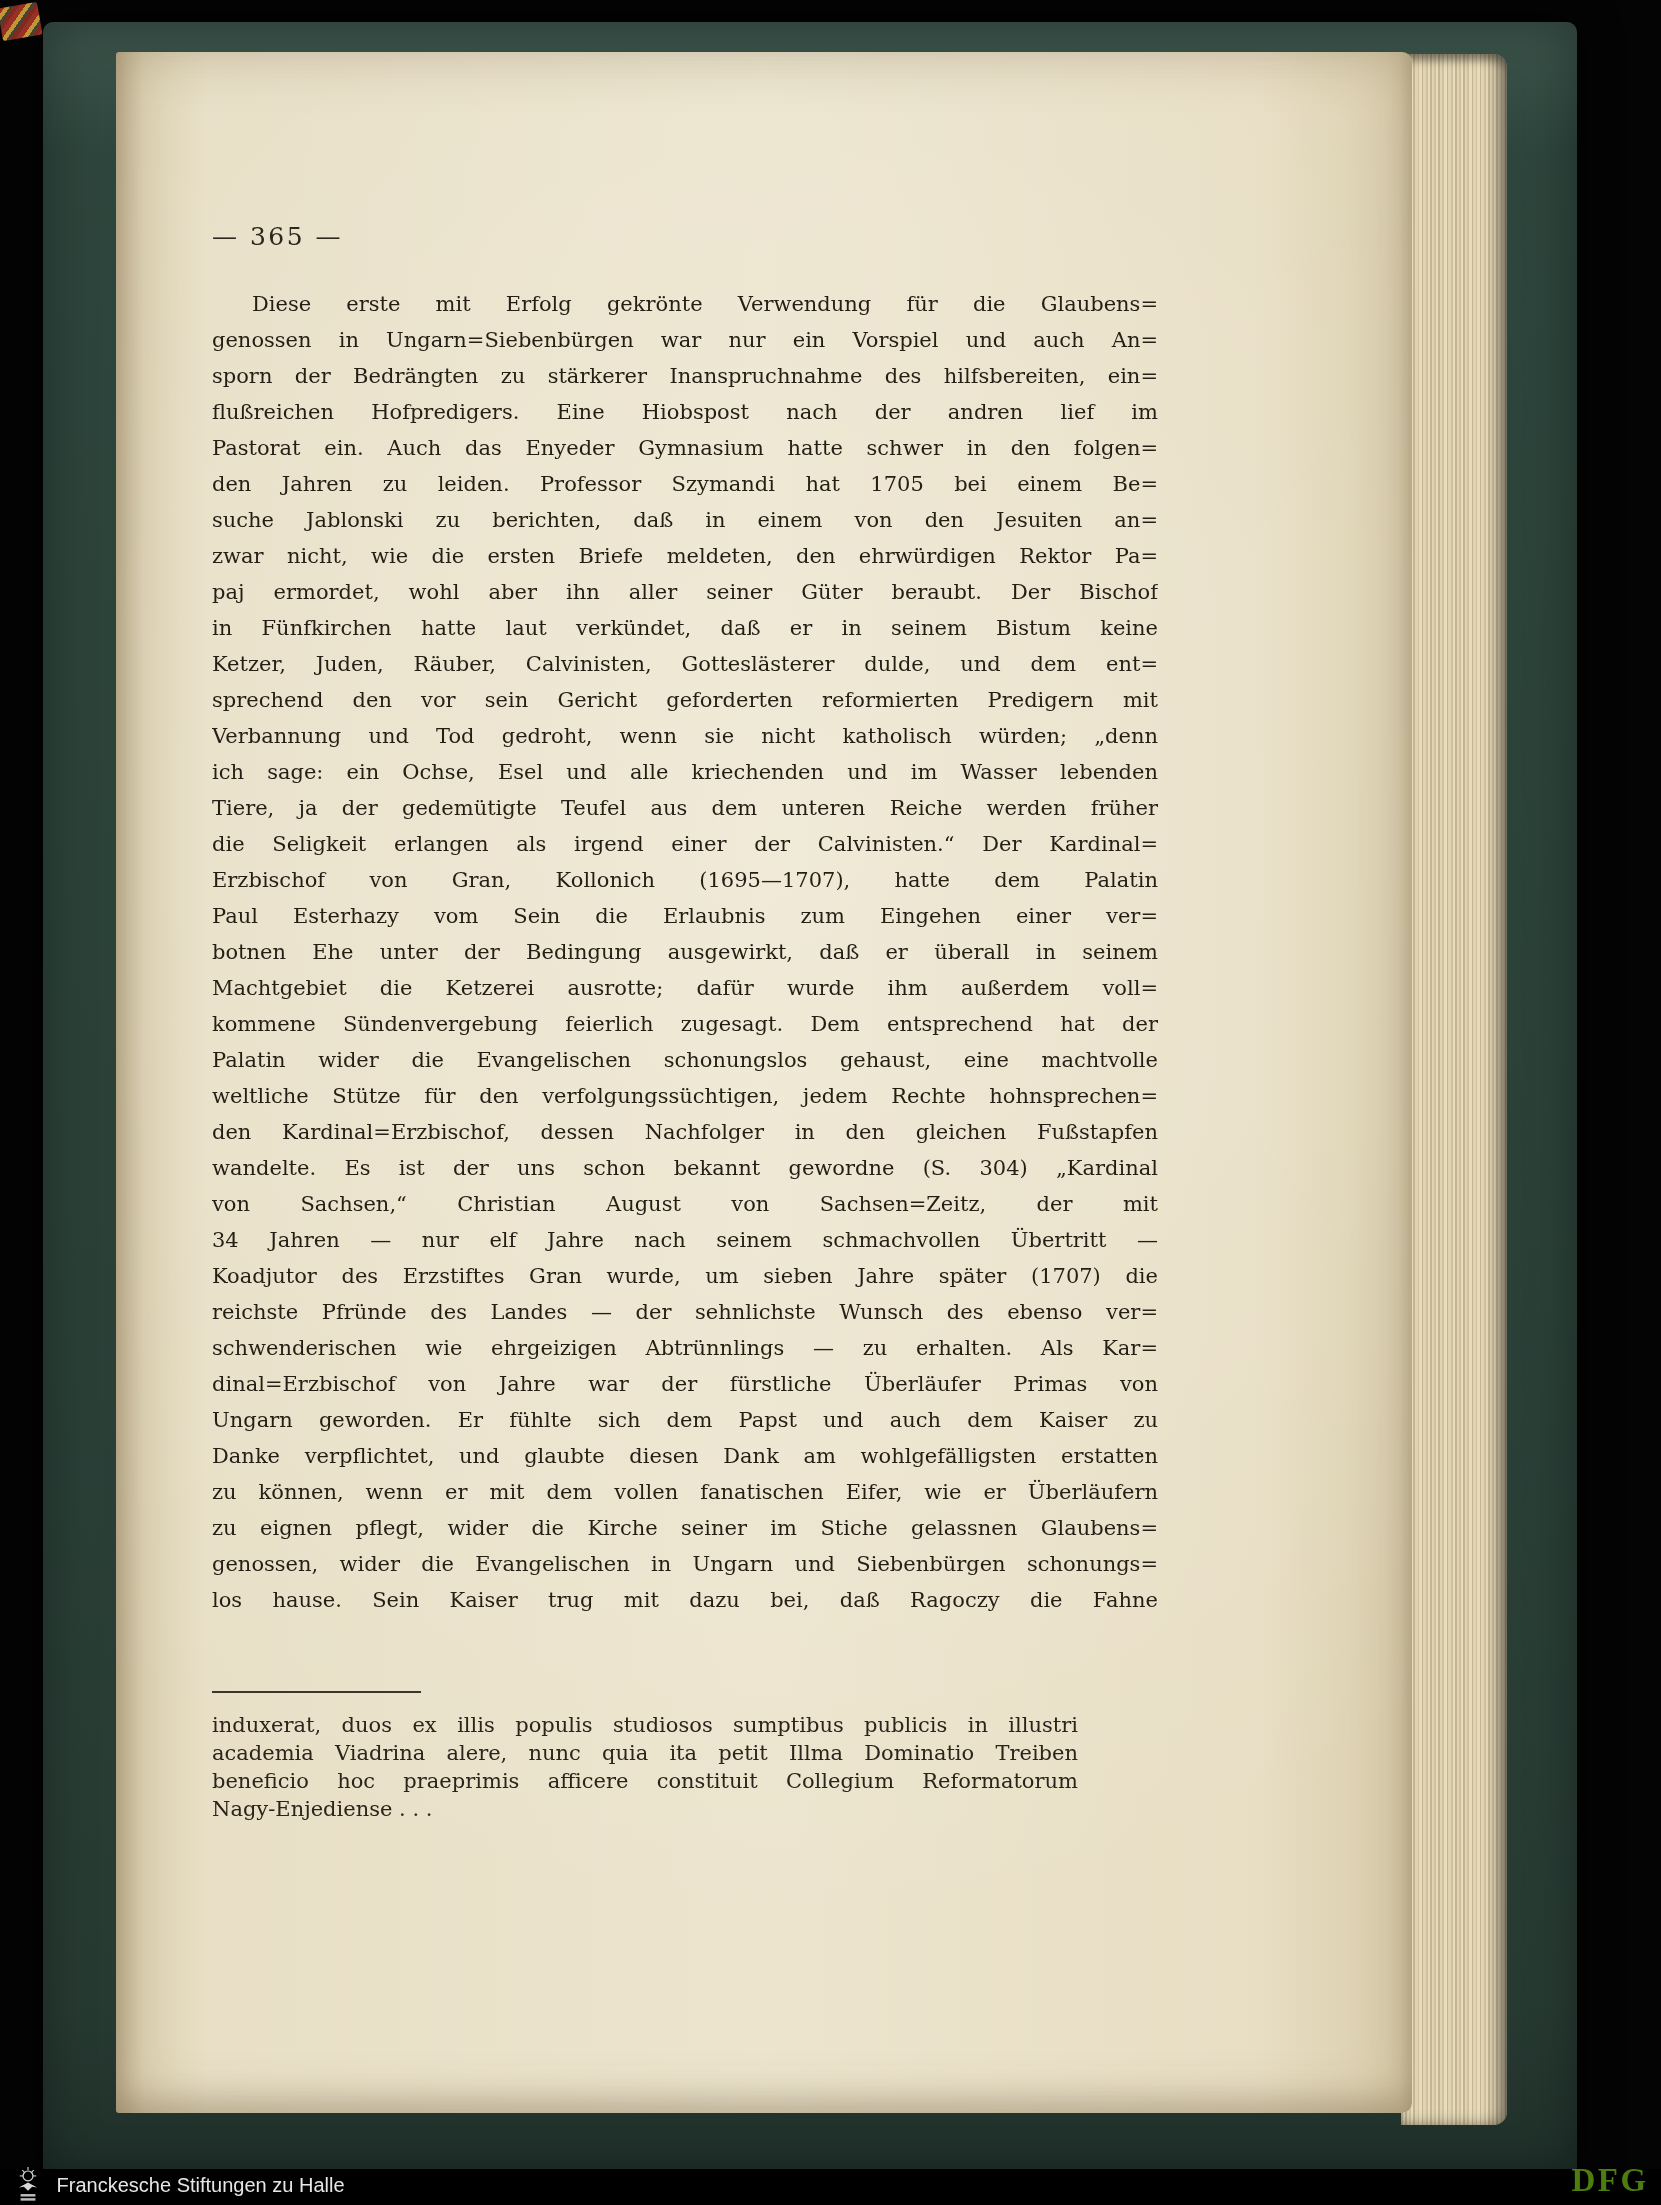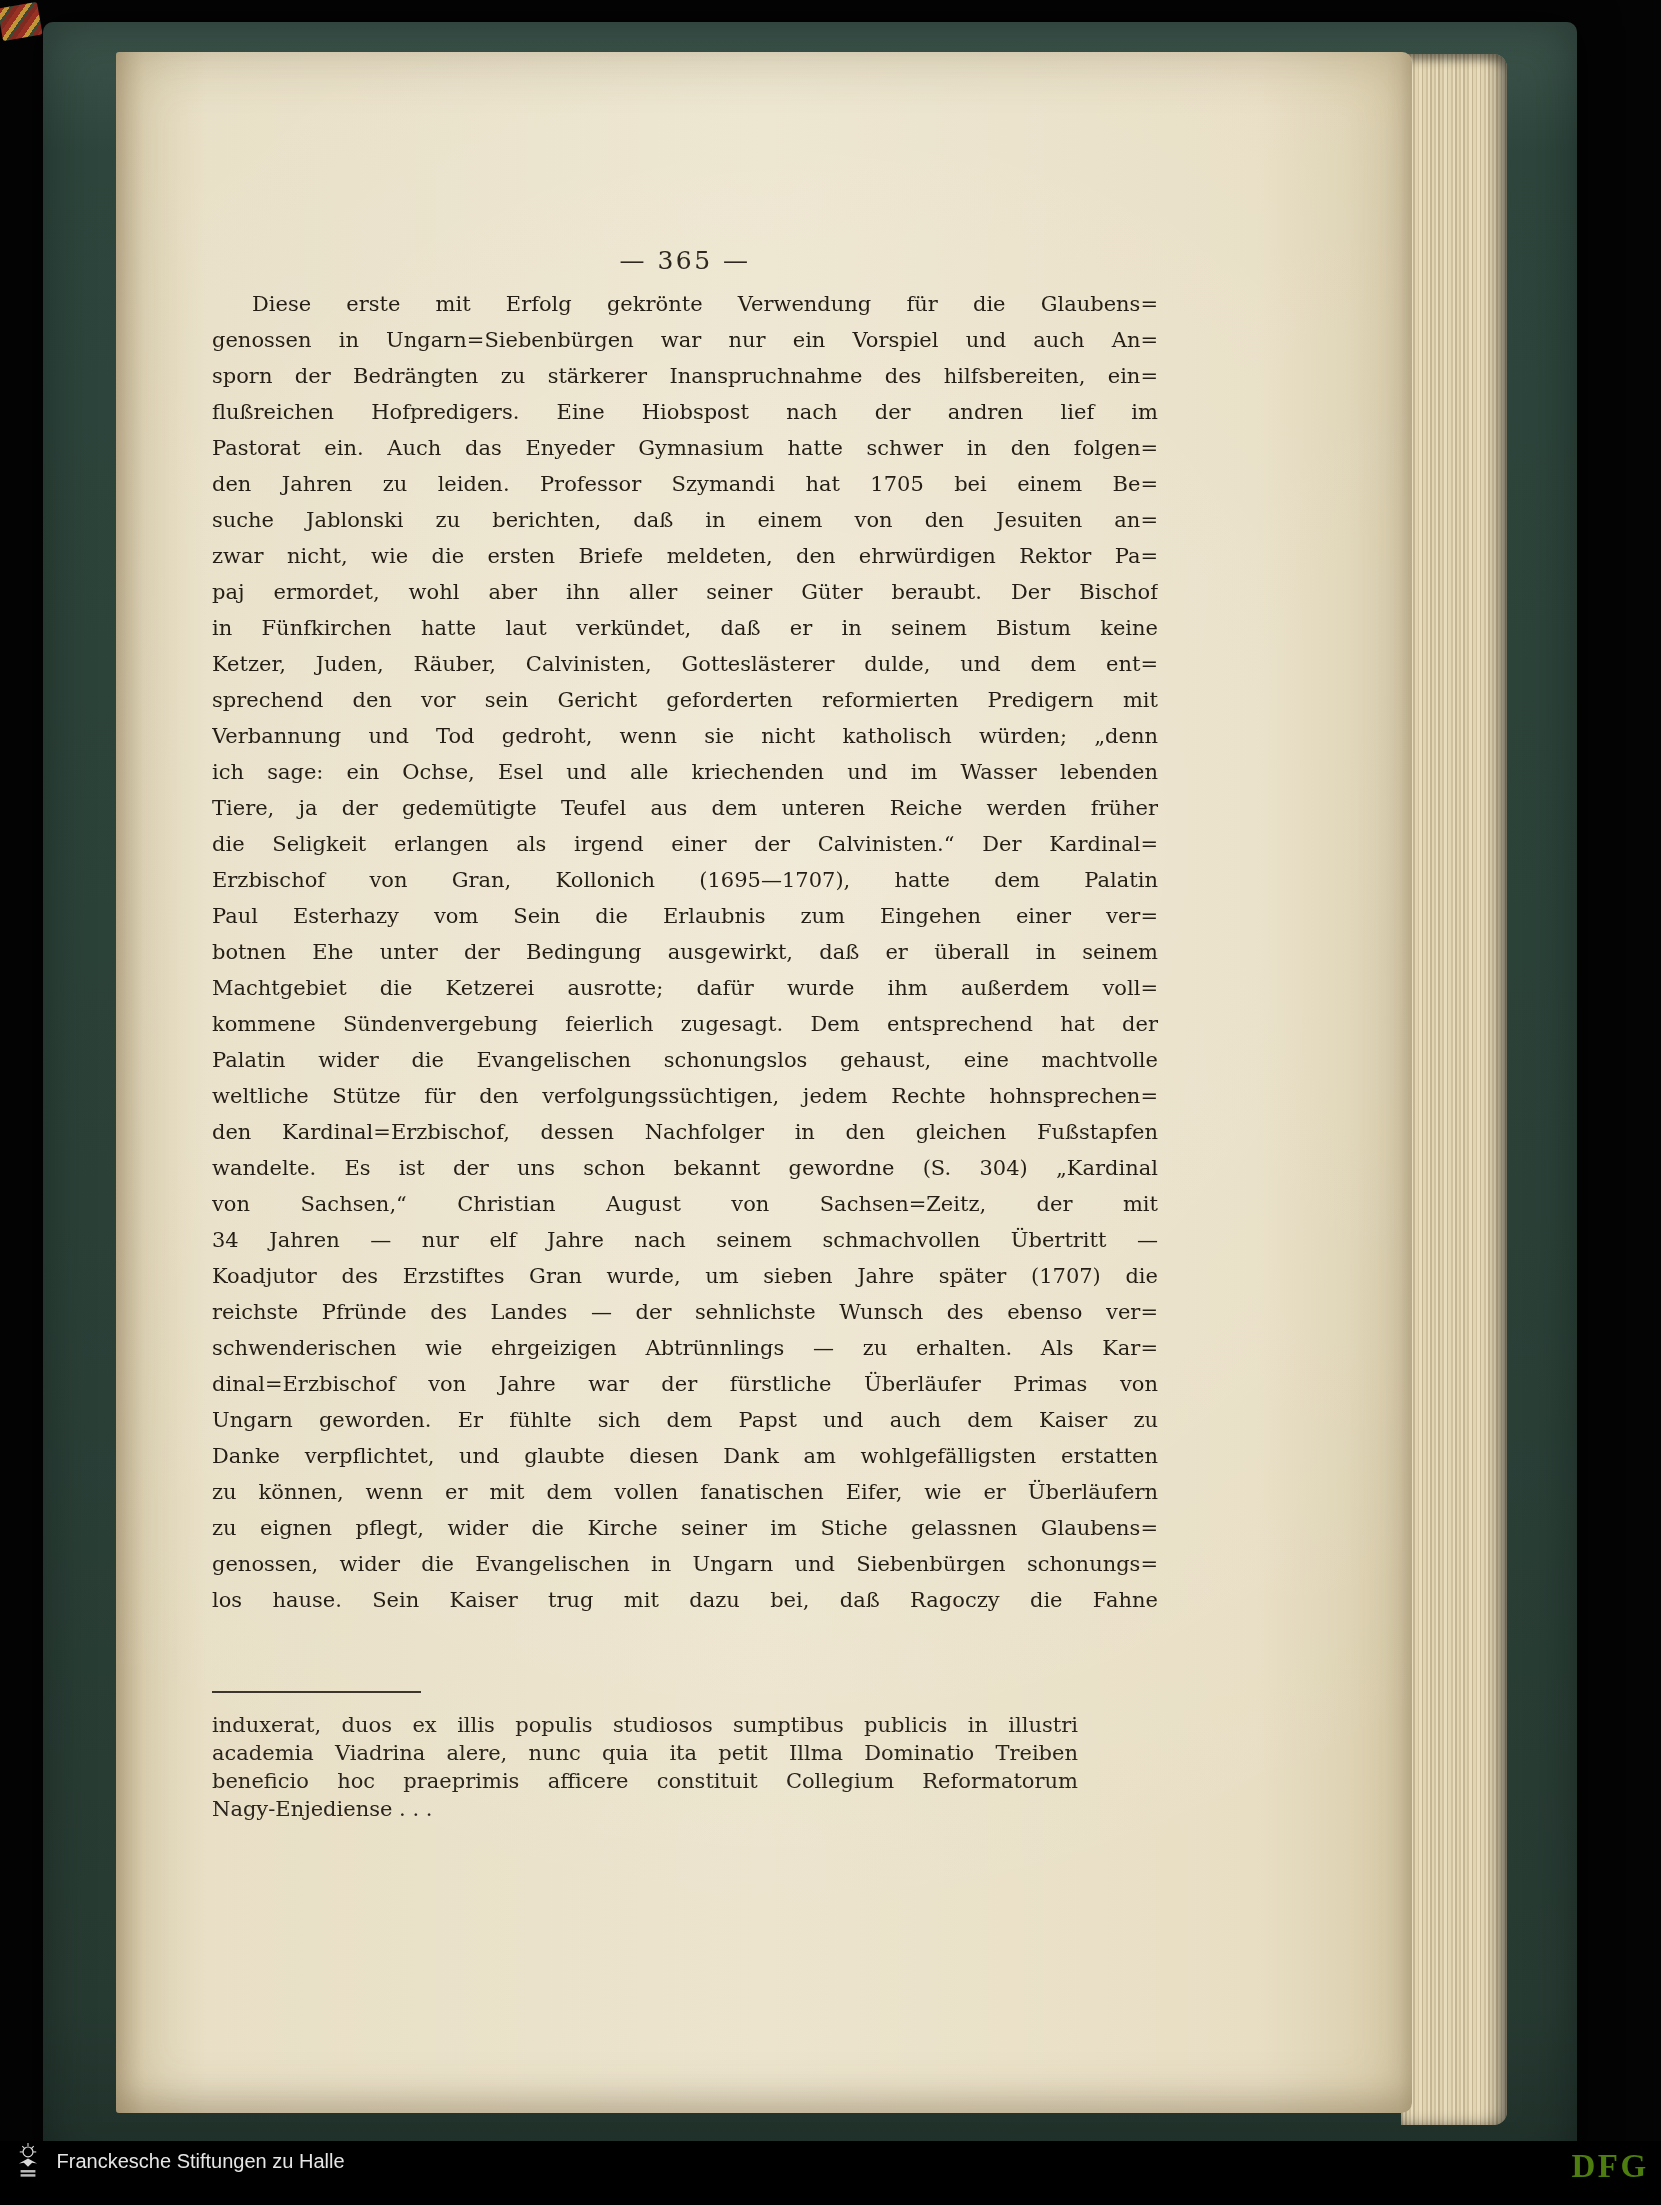--- a/index.html
+++ b/index.html
@@ -17,34 +17,34 @@
   .page-edges{position:absolute;right:70px;top:32px;width:106px;height:2071px;z-index:2;
         background:repeating-linear-gradient(90deg,#cfc19e 0 1.7px,#e7dcbc 1.7px 4.2px,#c4b592 4.2px 5.8px,#e0d4b2 5.8px 8.3px);
         border-radius:0 13.3px 13.3px 0;box-shadow:inset -8.3px 0 13.3px rgba(0,0,0,.45), inset 0 6.6px 8.3px rgba(0,0,0,.3);}
   
   .page{position:absolute;left:73px;top:30px;width:1296px;height:2061px;z-index:4;
         border-radius:3.3px 10px 10px 3.3px;
         background:
           radial-gradient(130% 90% at 52% 38%, rgba(255,255,255,.22), rgba(0,0,0,0) 62%),
           linear-gradient(90deg,#c9bb9a 0px,#ddd2b3 28px,#e8dfc6 91px,#ece4cd 50%,#e8dec4 88%,#d9cdab 99%,#cec19e 100%);
         box-shadow:inset 0 0 58px rgba(92,72,40,.28), inset 0 -15px 25px rgba(92,72,40,.18);}
-  .pagenum{position:absolute;left:96px;top:170px;width:946px;text-align:center;
-           font-size:25px;letter-spacing:2.5px;color:#2d2720;margin-top:24px;}
+  .pagenum{position:absolute;left:96px;top:170px;width:946px;text-align:left;
+           font-size:25px;letter-spacing:2.5px;color:#2d2720;}
   .textblock{position:absolute;left:96px;top:234px;width:946px;color:#241e15;
              font-size:21px;line-height:36px;}
   .textblock .line{height:36px;overflow:hidden;text-align:justify;text-align-last:justify;}
   .textblock .line:first-child{text-indent:40px;}
   .footnote-rule{position:absolute;left:96px;top:1639px;width:209px;height:1.7px;background:#3c352b;}
   .footnote{position:absolute;left:96px;top:1659px;width:866px;color:#2a241c;
             font-size:21px;line-height:28px;}
   .footnote .fline{height:28px;overflow:hidden;text-align:justify;text-align-last:justify;}
   .footnote .fline:last-child{text-align-last:left;}
   
-  .bottombar{position:absolute;left:0;bottom:0;width:1662px;height:64px;background:#000;z-index:10;
-             display:flex;align-items:flex-start;justify-content:space-between;
+  .bottombar{position:absolute;left:0;bottom:0;width:1662px;height:36px;background:#000;z-index:10;
+             display:flex;align-items:flex-end;justify-content:space-between;
              padding:0 13.3px;box-sizing:border-box;}
   .footer-left{display:flex;align-items:center;gap:13.3px;color:#e6e6e6;
                font-family:"Liberation Sans",sans-serif;font-size:20px;}
   .emblem{width:30px;height:40px;display:flex;align-items:center;justify-content:center;}
   .dfg{color:#4d7c0f;font-family:Liberation Serif, serif;font-weight:bold;
        font-size:33px;letter-spacing:2.5px;line-height:50px;}
 </style>
 </head>
 <body>
 

